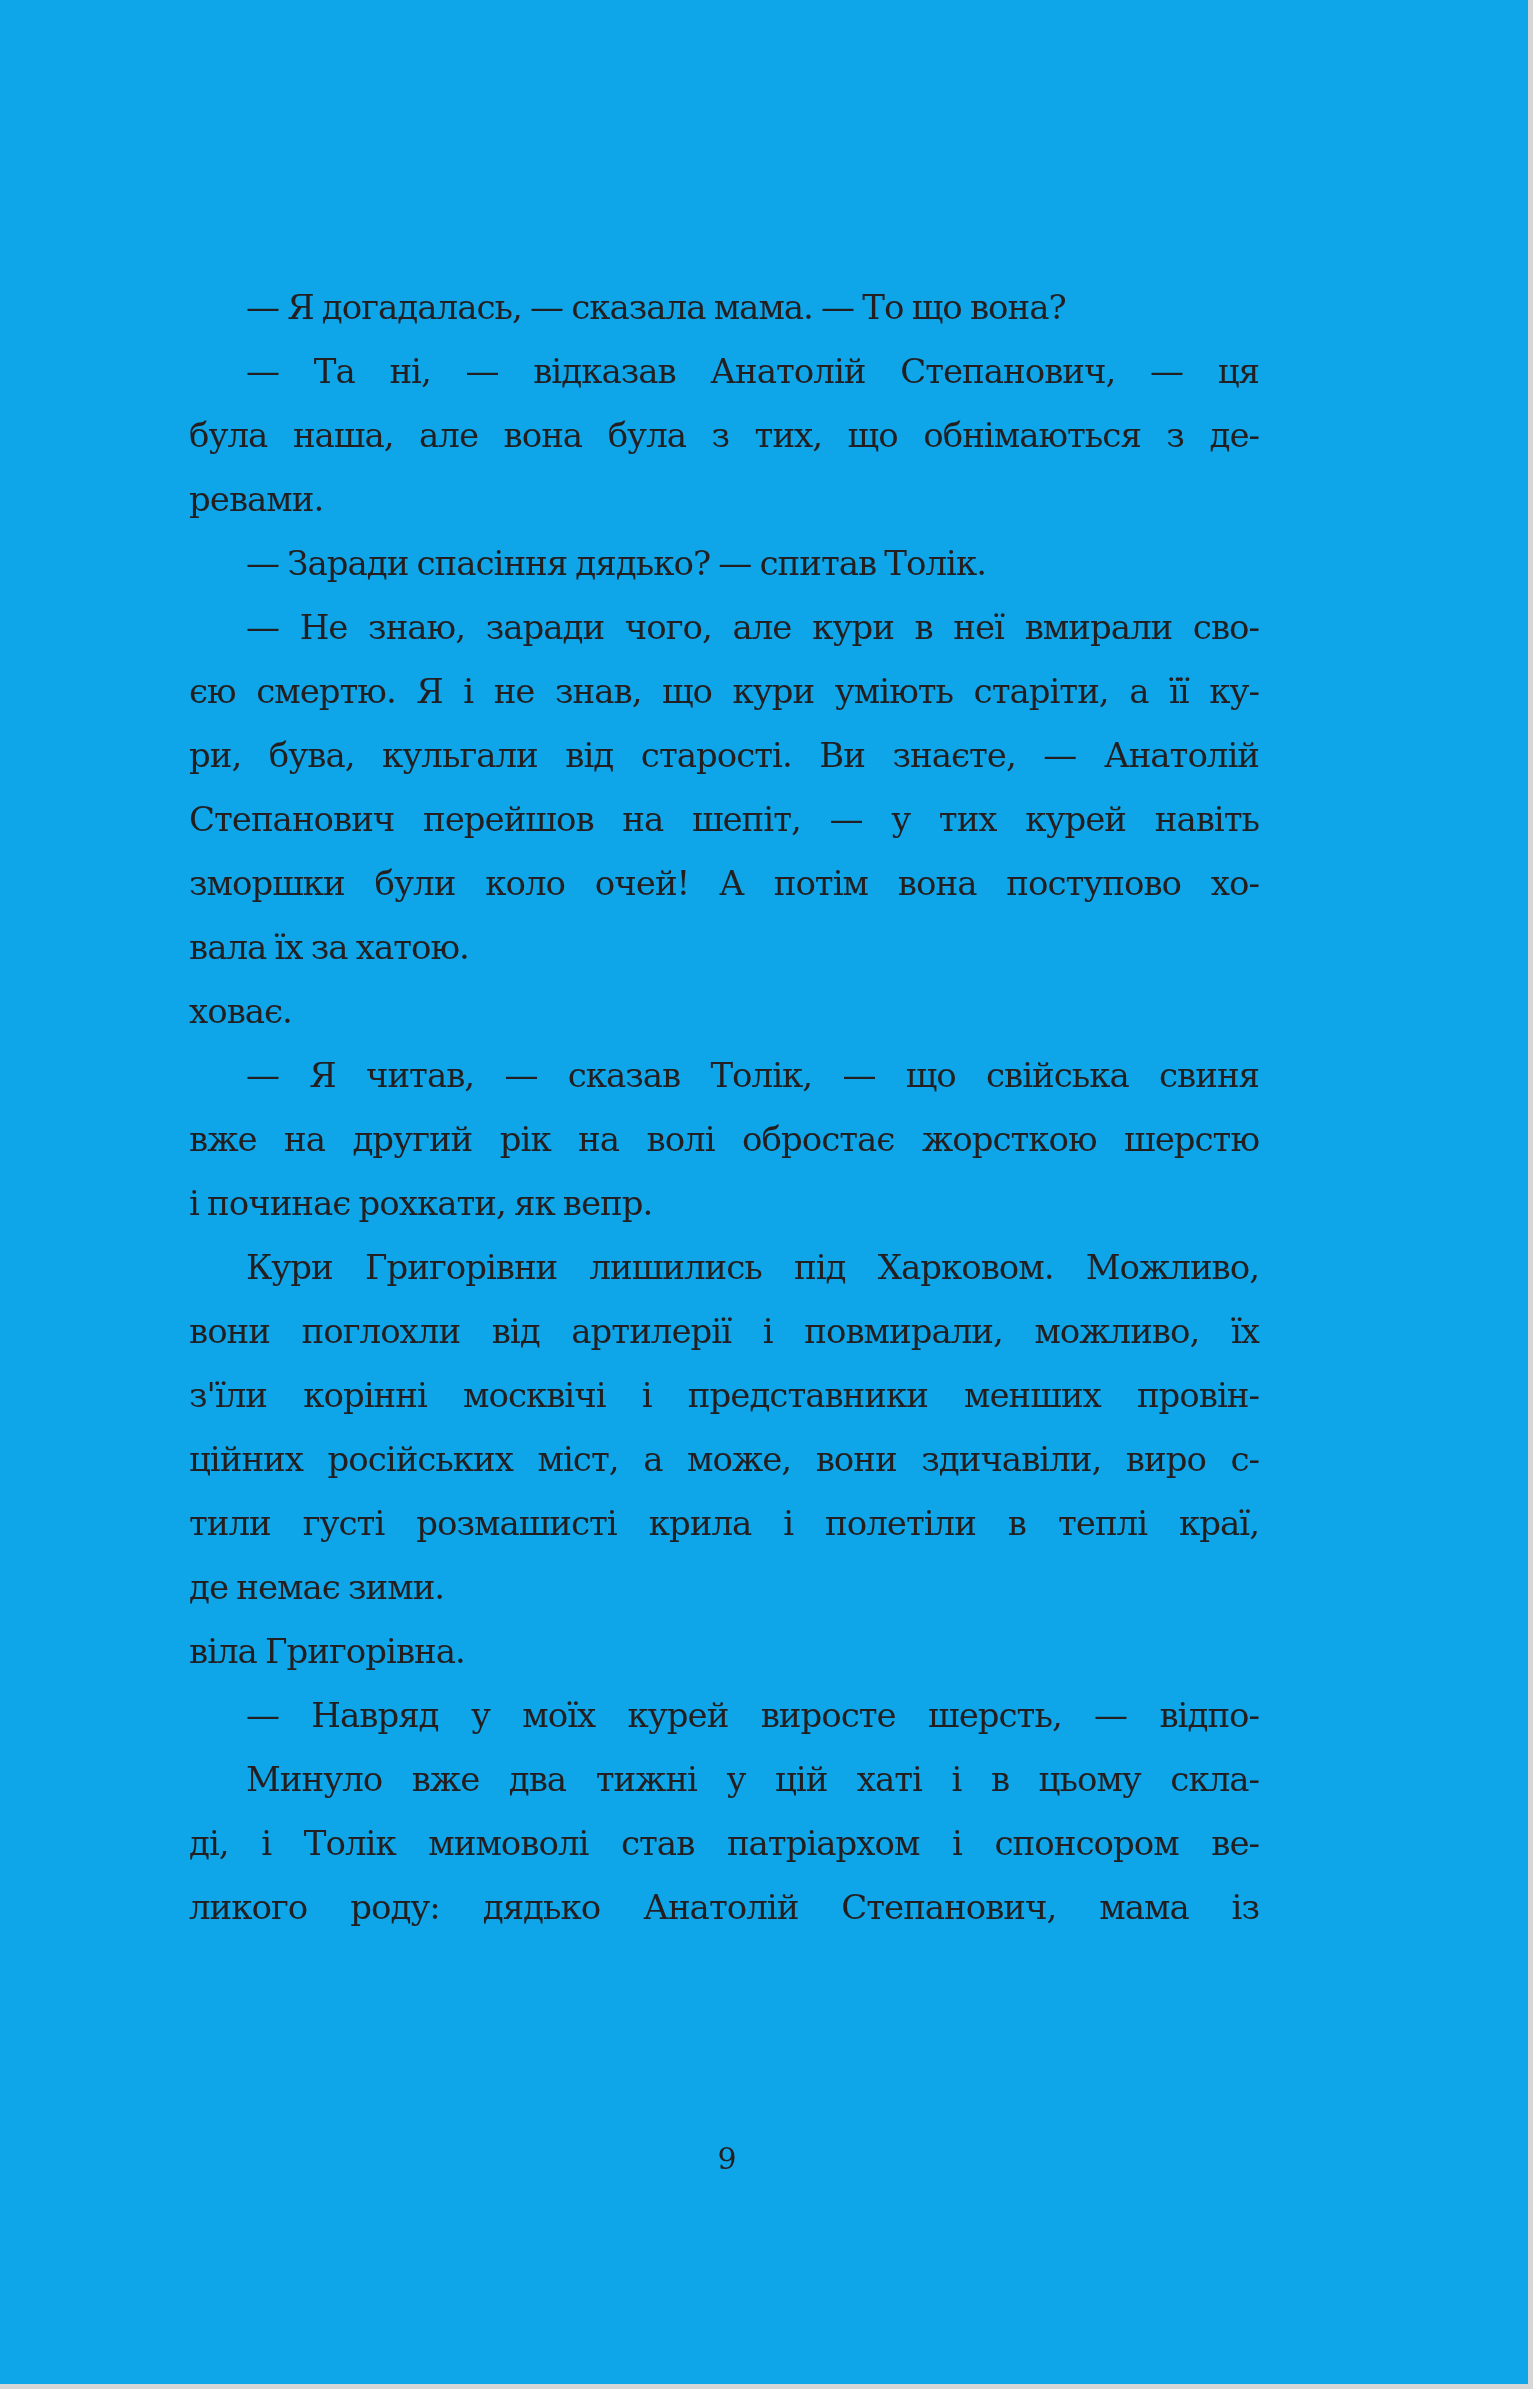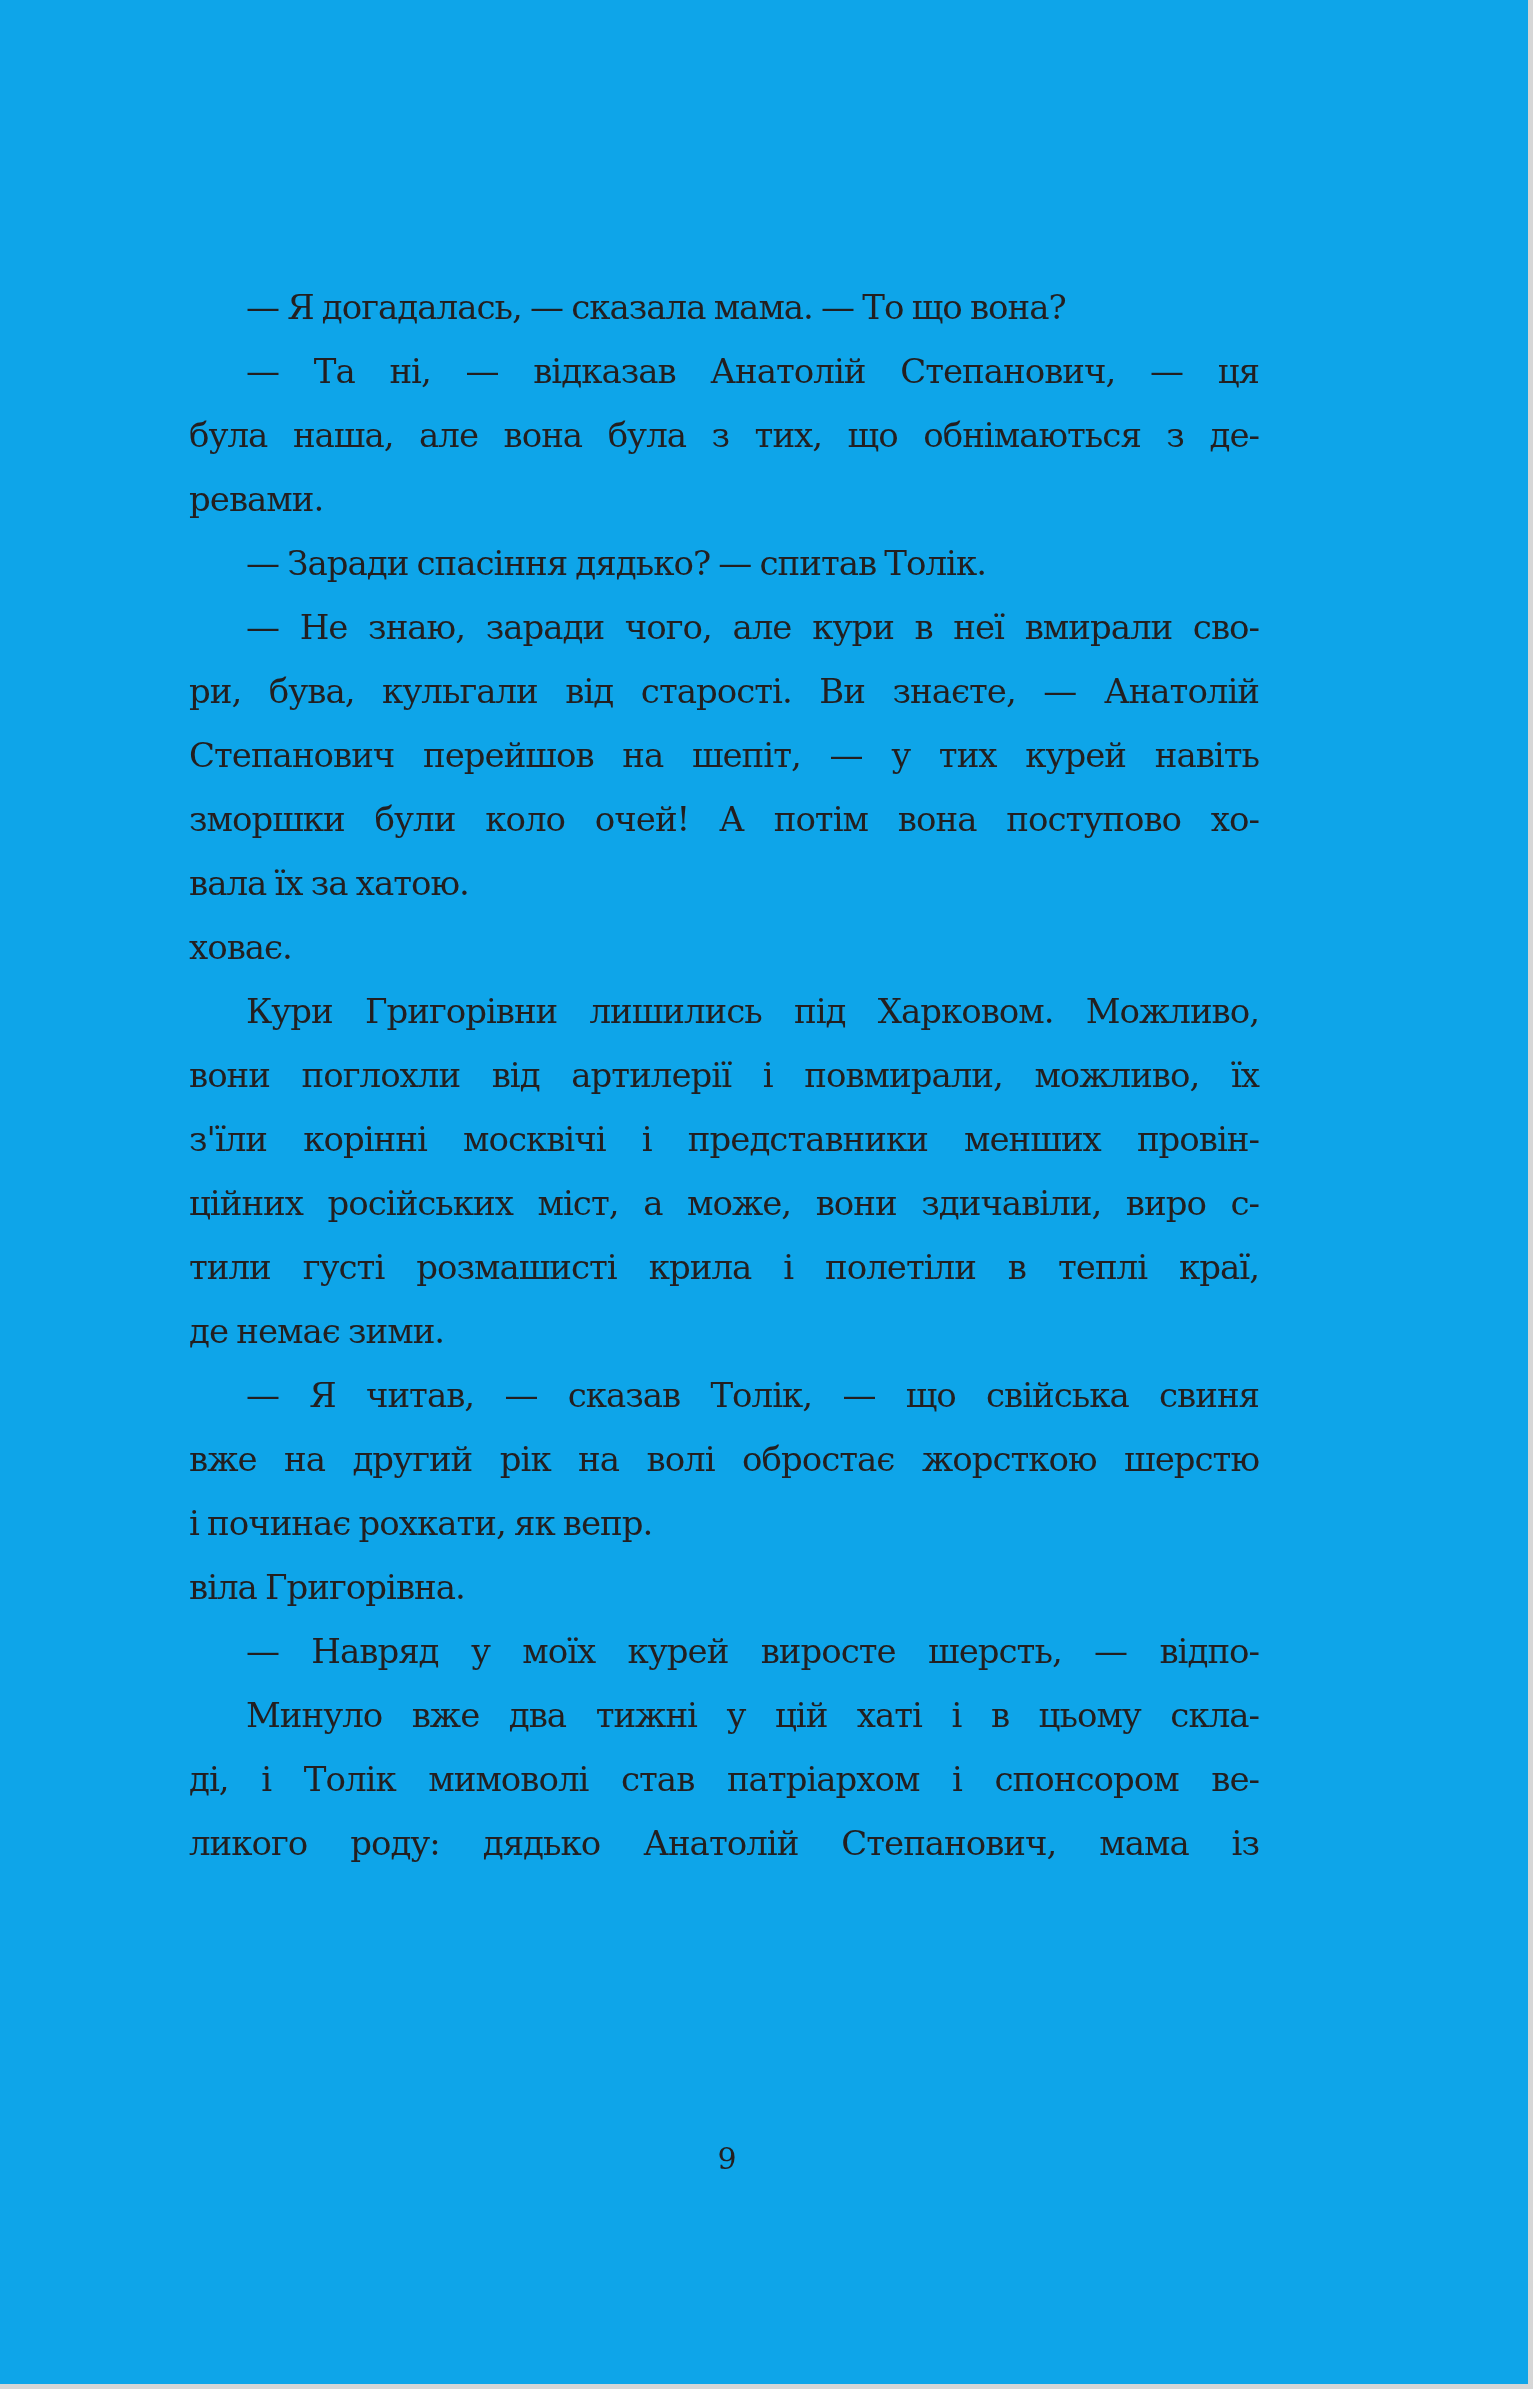--- a/index.html
+++ b/index.html
@@ -76,43 +76,44 @@
       <span class="line">була наша, але вона була з тих, що обнімаються з де-</span>
       <span class="line last">ревами.</span>
     </div>
 
     <div>
       <span class="line indent last">— Заради спасіння дядько? — спитав Толік.</span>
     </div>
 
     <div>
       <span class="line indent">— Не знаю, заради чого, але кури в неї вмирали сво-</span>
+      <span class="line">єю смертю. Я і не знав, що кури уміють старіти, а її ку-</span>
       <span class="line">ри, бува, кульгали від старості. Ви знаєте, — Анатолій</span>
       <span class="line">Степанович перейшов на шепіт, — у тих курей навіть</span>
       <span class="line">зморшки були коло очей! А потім вона поступово хо-</span>
       <span class="line last">вала їх за хатою.</span>
     </div>
 
     <div>
       <span class="line last">ховає.</span>
     </div>
 
     <div>
+      <span class="line indent">— Я читав, — сказав Толік, — що свійська свиня</span>
+      <span class="line">вже на другий рік на волі обростає жорсткою шерстю</span>
+      <span class="line last">і починає рохкати, як вепр.</span>
+    </div>
+
+    <div>
       <span class="line indent">Кури Григорівни лишились під Харковом. Можливо,</span>
       <span class="line">вони поглохли від артилерії і повмирали, можливо, їх</span>
       <span class="line">з'їли корінні москвічі і представники менших провін-</span>
       <span class="line">ційних російських міст, а може, вони здичавіли, виро с-</span>
       <span class="line">тили густі розмашисті крила і полетіли в теплі краї,</span>
       <span class="line last">де немає зими.</span>
-    </div>
-
-    <div>
-      <span class="line indent">— Я читав, — сказав Толік, — що свійська свиня</span>
-      <span class="line">вже на другий рік на волі обростає жорсткою шерстю</span>
-      <span class="line last">і починає рохкати, як вепр.</span>
     </div>
 
     <div>
       <span class="line last">віла Григорівна.</span>
       <span class="line indent">— Навряд у моїх курей виросте шерсть, — відпо-</span>
     </div>
 
     <div>
       <span class="line indent">Минуло вже два тижні у цій хаті і в цьому скла-</span>
       <span class="line">ді, і Толік мимоволі став патріархом і спонсором ве-</span>

